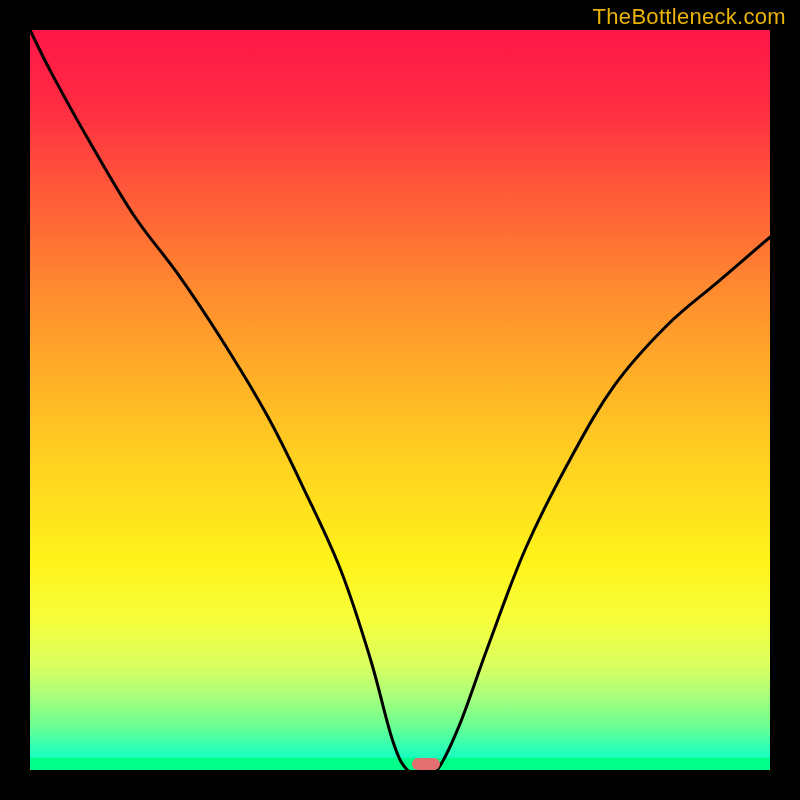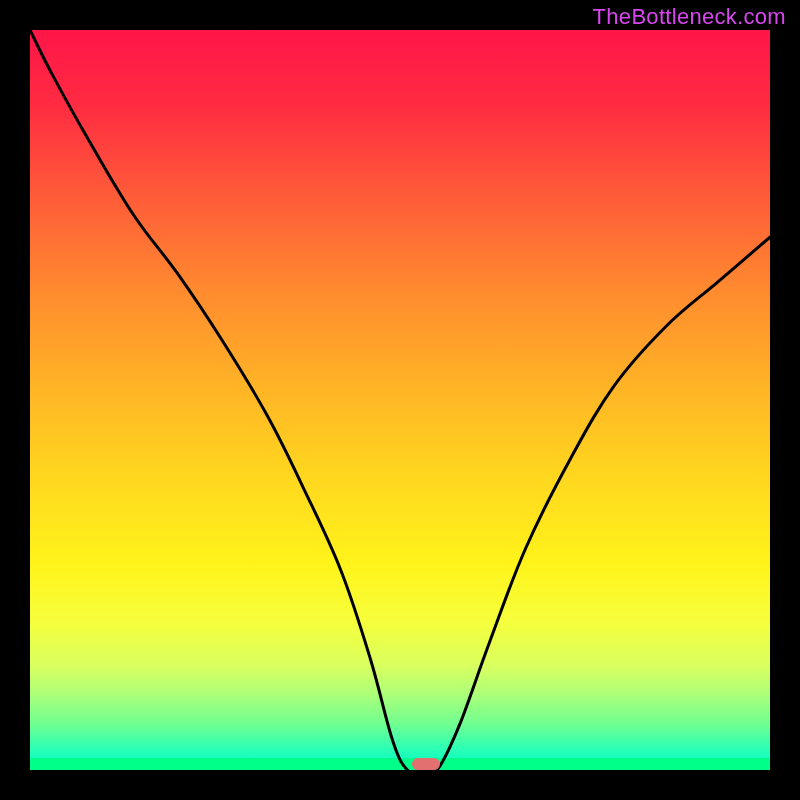--- a/index.html
+++ b/index.html
@@ -14,21 +14,21 @@
   .frame {
     position: relative;
     width: 800px;
     height: 800px;
     background: #000;
   }
   .watermark {
     position: absolute;
     top: 4px;
     right: 14px;
-    color: #d946ef;
+    color: #eab308;
     font-size: 22px;
     font-weight: 500;
     letter-spacing: 0.3px;
     z-index: 10;
     user-select: none;
   }
   .plot {
     position: absolute;
     left: 30px;
     top: 30px;

